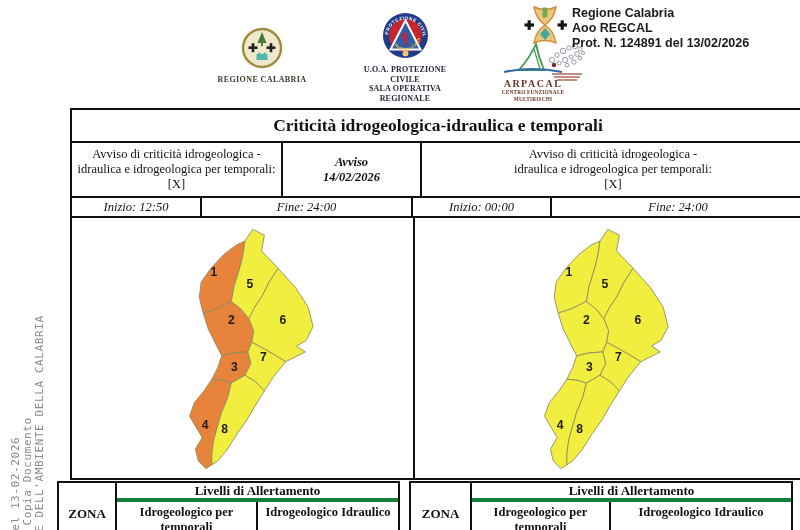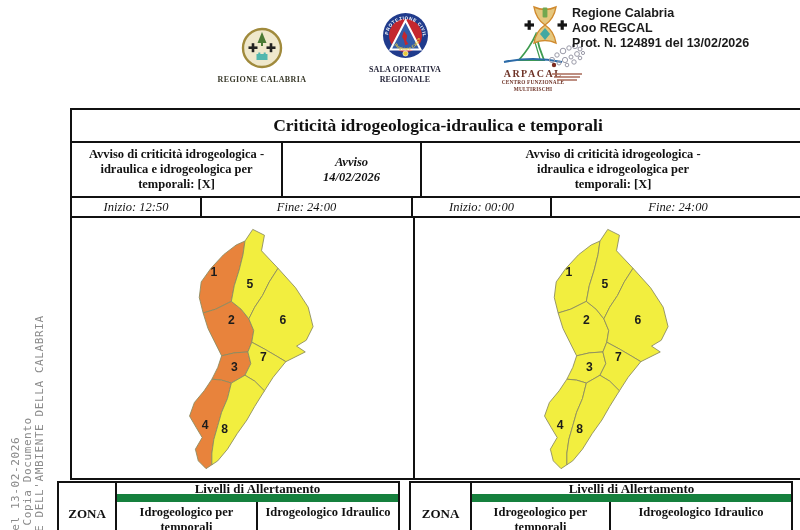--- a/index.html
+++ b/index.html
@@ -22,34 +22,34 @@
   .doc-table{position:absolute;left:70px;top:108px;width:736px;border:2px solid #111;box-sizing:border-box;}
   .row{display:flex;box-sizing:border-box;}
   .cell{box-sizing:border-box;display:flex;flex-direction:column;align-items:center;justify-content:center;
         text-align:center;}
   .bR{border-right:2px solid #111;}
   .bB{border-bottom:2px solid #111;}
   .title-row{height:31px;align-items:center;justify-content:center;border-bottom:2px solid #111;display:flex;}
   .title-row .t{font-size:17.5px;font-weight:bold;}
   .hdr-row{height:55px;}
   .day{font-weight:bold;font-style:italic;font-size:12.5px;line-height:15px;}
-  .avviso{font-weight:bold;font-size:12.5px;line-height:15px;}
+  .avviso{font-weight:normal;font-size:12.5px;line-height:15px;}
   .avviso .inner{max-width:208px;}
   .time-row{height:20px;}
   .time{font-style:italic;font-size:12.5px;}
   .map-row{height:260px;}
   .map-cell{position:relative;}
   .map-cell svg{position:absolute;top:8px;}
   
   .zona-wrap{position:absolute;left:57px;top:481px;display:flex;}
   .subtable{border:2px solid #111;box-sizing:border-box;height:70px;display:flex;}
   .zona-cell{display:flex;align-items:center;justify-content:center;font-weight:bold;font-size:13px;
         border-right:2px solid #111;box-sizing:border-box;height:62px;}
   .liv-col{display:flex;flex-direction:column;flex:1;}
-  .liv-head{height:19px;border-bottom:8px solid #15803d;display:flex;align-items:center;justify-content:center;
+  .liv-head{height:19px;border-bottom:4px solid #15803d;display:flex;align-items:center;justify-content:center;
         font-weight:bold;font-size:13px;box-sizing:border-box;}
   .liv-sub{display:flex;flex:1;}
   .liv-sub .cell{font-weight:bold;font-size:12.5px;line-height:15px;justify-content:flex-start;padding-top:3px;}
 </style>
 </head>
 <body>
 
 <div class="page">
 
   <div class="stamp">
@@ -85,24 +85,25 @@
         <path id="arcBot" d="M9,27 A15,15 0 0 0 38,27"></path>
       </defs>
       <text font-size="4.6" fill="#ffffff" font-weight="bold" letter-spacing="0.6" font-family="Liberation Sans, sans-serif">
         <textPath href="#arcTop" startOffset="4%">PROTEZIONE CIVILE</textPath>
       </text>
       <text font-size="4.2" fill="#E8C93E" font-weight="bold" letter-spacing="0.3" font-family="Liberation Sans, sans-serif">
         <textPath href="#arcBot" startOffset="18%">Regione Calabria</textPath>
       </text>
       <circle cx="23.5" cy="41.5" r="2.6" fill="#E8C93E" stroke="#ffffff" stroke-width="0.6"></circle>
     </svg>
+    <div class="pc-caption">U.O.A. PROTEZIONE CIVILE</div>
     <div class="pc-caption">SALA OPERATIVA REGIONALE</div>
   </div>
 
-  <div class="logo-group" style="left:492px;top:32px;width:82px;">
+  <div class="logo-group" style="left:492px;top:42px;width:82px;">
     <svg width="70" height="33" viewBox="0 0 70 33">
       <path d="M38,2 C40,12 43,21 46,28 L21,28 C28,20 34,11 38,2 Z" fill="#ffffff" stroke="#3E9B4F" stroke-width="1.8"></path>
       <path d="M36,7 L42,27" stroke="#3E9B4F" stroke-width="1.2"></path>
       <path d="M6,30 Q35,24 64,30" stroke="#2C6BA8" stroke-width="2" fill="none"></path>
     </svg>
     <div class="arpacal-name">ARPACAL</div>
     <div class="arpacal-sub">CENTRO FUNZIONALE MULTIRISCHI</div>
   </div>
 
   <div class="logo-group" style="left:546px;top:40px;width:42px;">

